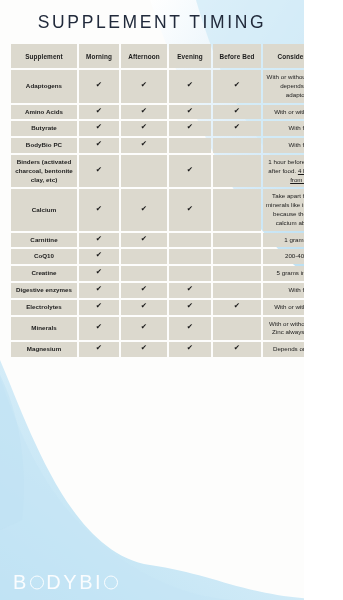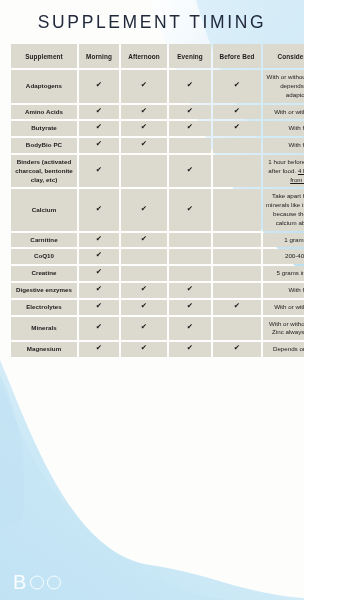--- a/index.html
+++ b/index.html
@@ -289,16 +289,17 @@
             <td class="mark"><span class="check">✔</span></td>
             <td class="cons">Depends on the type</td>
           </tr>
         </tbody>
     </table>
   </div>
 
   <div class="logo">
     <span>B</span>
     <span class="ring"></span>
+    <span>DYBI</span>
     <span class="ring"></span>
   </div>
 
 </div>
 
 </body></html>

